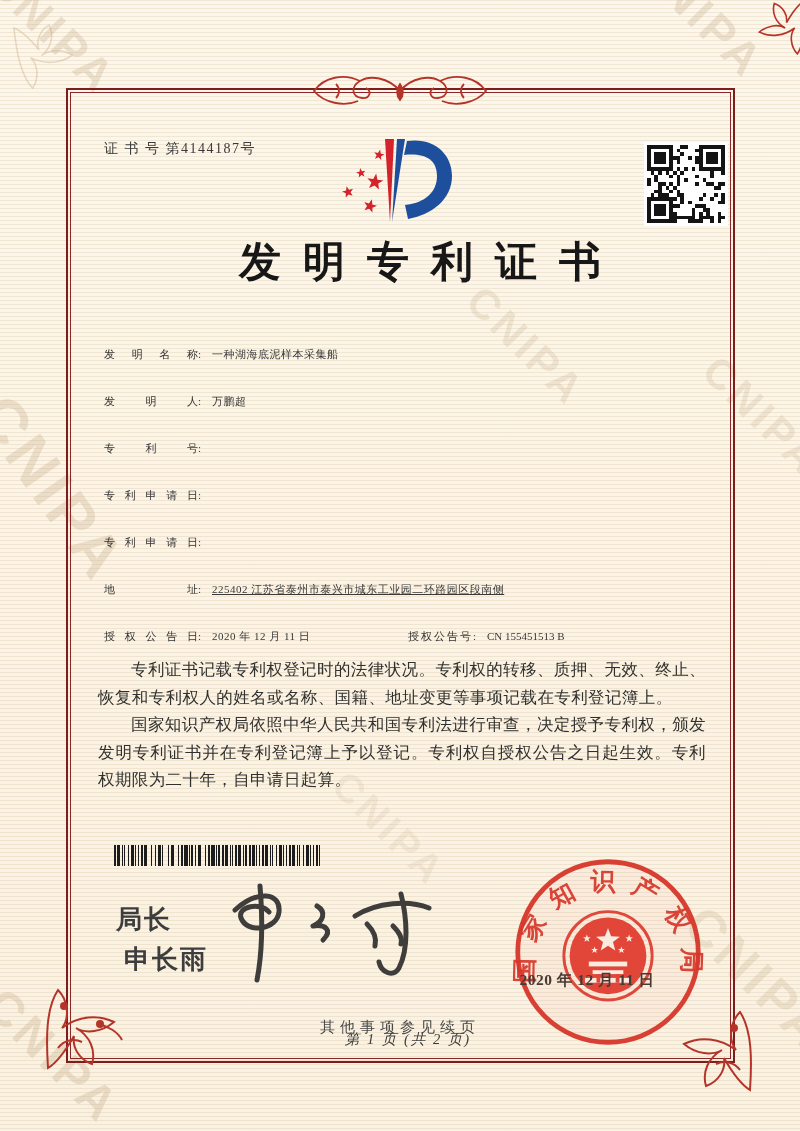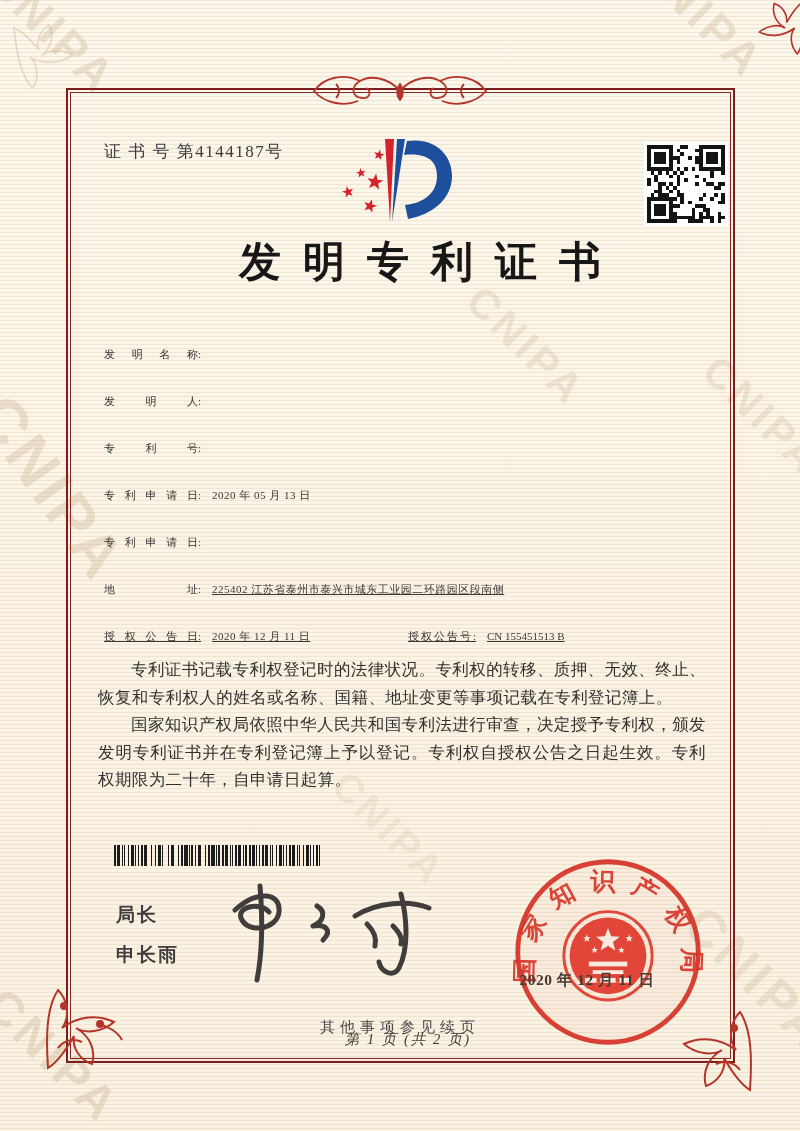--- a/index.html
+++ b/index.html
@@ -26,62 +26,62 @@
   .frame{
     position:absolute;left:66px;top:88px;width:665px;height:971px;
     border:2.5px solid #7e1d1d;
   }
   .frame::after{
     content:"";position:absolute;inset:2px;border:1px solid #8c2525;
   }
   .flourish{position:absolute;}
   .cert-no{
     position:absolute;left:104px;top:140px;
-    font-size:17px;letter-spacing:1.5px;color:#3a3a3a;
+    font-size:14px;letter-spacing:1.5px;color:#3a3a3a;
   }
   .logo{position:absolute;left:328px;top:128px;width:152px;height:108px;}
   .qr{position:absolute;left:644px;top:142px;width:78px;height:78px;background:#fff;padding:3px;}
   .title{
     position:absolute;left:0;top:234px;width:100%;
     text-align:center;font-size:42px;font-weight:700;color:#171717;
     letter-spacing:22px;text-indent:22px;margin:0;padding-left:20px;
   }
   .fields{position:absolute;left:104px;top:342px;right:96px;font-size:11px;color:#383838;}
   .frow{display:flex;align-items:flex-start;margin-bottom:22px;line-height:25px;}
   .flabel{
     display:inline-block;width:94px;flex:0 0 94px;
     text-align:justify;text-align-last:justify;color:#333;
   }
   .colon{flex:0 0 14px;text-align:left;}
   .fvalue{flex:1 1 auto;letter-spacing:.5px;}
   .fvalue.addr{max-width:492px;text-decoration:underline;}
-  .grant-row{display:flex;align-items:center;line-height:25px;margin-top:1px;text-decoration:underline;}
+  .grant-row{display:flex;align-items:center;line-height:25px;margin-top:1px;}
   .gval{width:196px;flex:0 0 196px;letter-spacing:.5px;}
   .glabel2{letter-spacing:2px;color:#333;}
   .paras{
     position:absolute;left:98px;top:656px;width:608px;
     font-size:16.5px;line-height:27.5px;color:#30302e;
     text-align:justify;letter-spacing:.4px;
   }
   .paras p{margin:0;text-indent:2em;}
   .barcode{
     position:absolute;left:114px;top:845px;width:206px;height:21px;
     background:repeating-linear-gradient(90deg,
       #1c1c1c 0 1.5px, rgba(0,0,0,0) 1.5px 3px,
       #1c1c1c 3px 6px, rgba(0,0,0,0) 6px 7.5px,
       #1c1c1c 7.5px 8.5px, rgba(0,0,0,0) 8.5px 10px,
       #1c1c1c 10px 11px, rgba(0,0,0,0) 11px 13.5px);
   }
   .sig-title,.sig-name{
     position:absolute;left:116px;
     font-family:"Liberation Sans","DejaVu Sans",sans-serif;
-    font-weight:700;font-size:19px;color:#3d3d3d;letter-spacing:2px;
+    font-weight:700;font-size:26px;color:#3d3d3d;letter-spacing:2px;
   }
   .sig-title{top:902px;}
-  .sig-name{top:942px;}
+  .sig-name{top:942px;margin-left:8px;}
   .signature{position:absolute;left:205px;top:876px;width:250px;height:112px;}
   .seal{position:absolute;left:512px;top:856px;width:192px;height:192px;}
   .seal-date{
     position:absolute;left:498px;top:970px;width:178px;
     font-size:15.5px;font-weight:700;color:#473a32;letter-spacing:.5px;
     text-align:center;
   }
   .page-info{
     position:absolute;left:8px;top:1030px;width:100%;text-align:center;
     font-size:14.5px;color:#3c3c3c;letter-spacing:2px;font-style:italic;
@@ -367,33 +367,34 @@
         <rect x="68.4" y="72.0" width="3.6" height="3.6"></rect>
       </g>
     </svg>
 
   <h1 class="title">发明专利证书</h1>
 
   <div class="fields">
     <div class="frow">
       <span class="flabel">发明名称</span>
         <span class="colon">:</span>
+      <span class="fvalue">一种湖海底泥样本采集船</span>
     </div>
     <div class="frow">
       <span class="flabel">发明人</span>
         <span class="colon">:</span>
+      <span class="fvalue">万鹏超</span>
     </div>
     <div class="frow">
       <span class="flabel">专利号</span>
         <span class="colon">:</span>
     </div>
     <div class="frow">
       <span class="flabel">专利申请日</span>
         <span class="colon">:</span>
-      <span class="fvalue">2020 年 05 月 13 日</span>
     </div>
     <div class="frow">
       <span class="flabel">专利申请日</span>
         <span class="colon">:</span>
     </div>
     <div class="frow">
       <span class="flabel">地址</span>
         <span class="colon">:</span>
       <span class="fvalue addr">225402 江苏省泰州市泰兴市城东工业园二环路园区段南侧</span>
     </div>

